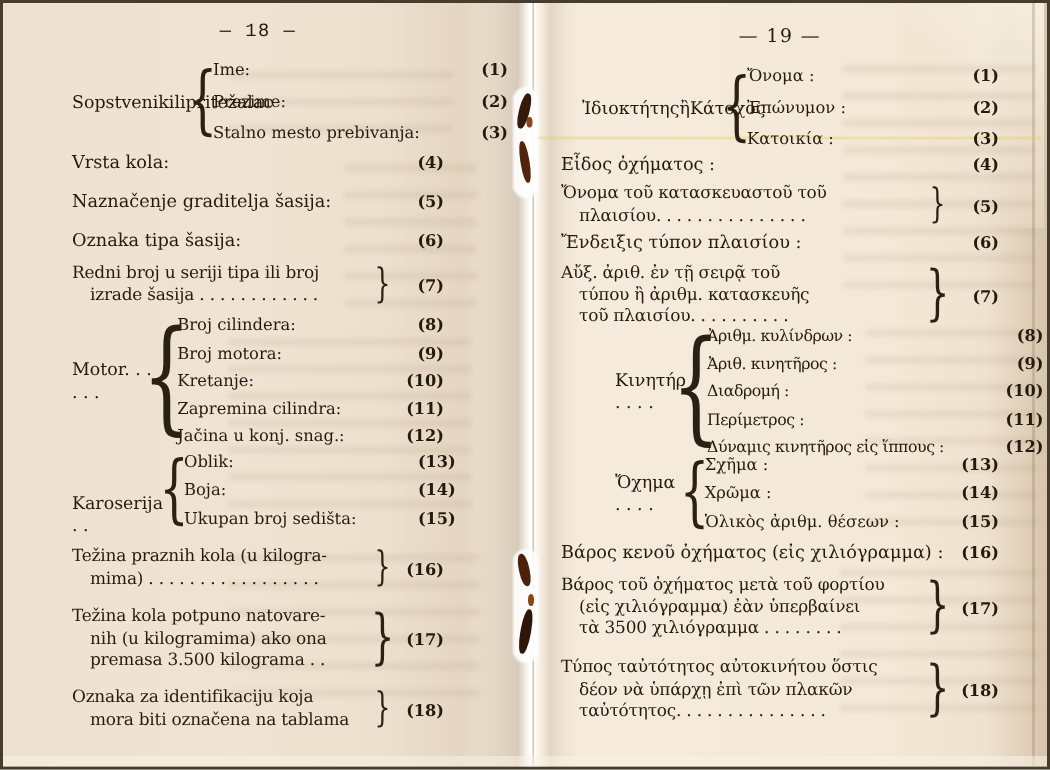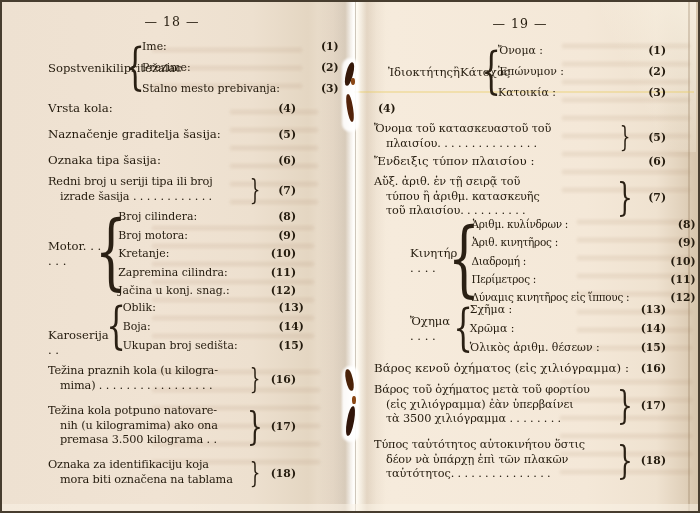--- a/index.html
+++ b/index.html
@@ -91,21 +91,21 @@
     <div class="mark" style="left:5px;top:36px;width:6px;height:28px;background:#53230a;transform:rotate(-9deg);"></div>
     <div class="mark" style="left:9px;top:20px;width:4px;height:7px;background:#8a4715;"></div>
   </div>
   <div class="stitch-site" style="top:364px;height:76px;">
     <div class="hole"></div>
     <div class="mark" style="left:4px;top:3px;width:7px;height:22px;background:#4a2208;transform:rotate(-12deg);"></div>
     <div class="mark" style="left:5px;top:40px;width:7px;height:30px;background:#30150a;transform:rotate(10deg);"></div>
     <div class="mark" style="left:10px;top:30px;width:4px;height:8px;background:#8a4715;"></div>
   </div>
 
-  <header class="abs lc hdr" style="top:12px;">— 18 —</header>
+  <header class="abs lc hdr" style="top:12px;font-family:Liberation Mono, monospace;">— 18 —</header>
 
   <div class="abs lc group" style="top:38px;height:56px;">
     <div class="glabel" style="width:80px;">
       <div>Sopstvenik</div>
       <div>ili</div>
       <div>pritežalac</div>
     </div>
     <div class="bracebox">
         <span class="bglyph fz52">{</span>
       </div>
@@ -258,20 +258,21 @@
           <span class="n">(2)</span>
         </div>
       <div class="gitem">
           <span class="t">Κατοικία :</span>
           <span class="n">(3)</span>
         </div>
     </div>
   </div>
 
   <div class="abs rc row" style="top:100px;">
+    <span class="t">Εἶδος ὀχήματος :</span>
       <span class="n">(4)</span>
   </div>
 
   <div class="abs rc mrow" style="top:120px;height:30px;">
     <div class="lines">
       <div>Ὄνομα τοῦ κατασκευαστοῦ τοῦ</div>
       <div class="cont">πλαισίου. . . . . . . . . . . . . . .</div>
     </div>
     <div class="bracebox">
         <span class="bglyph fz28">}</span>

